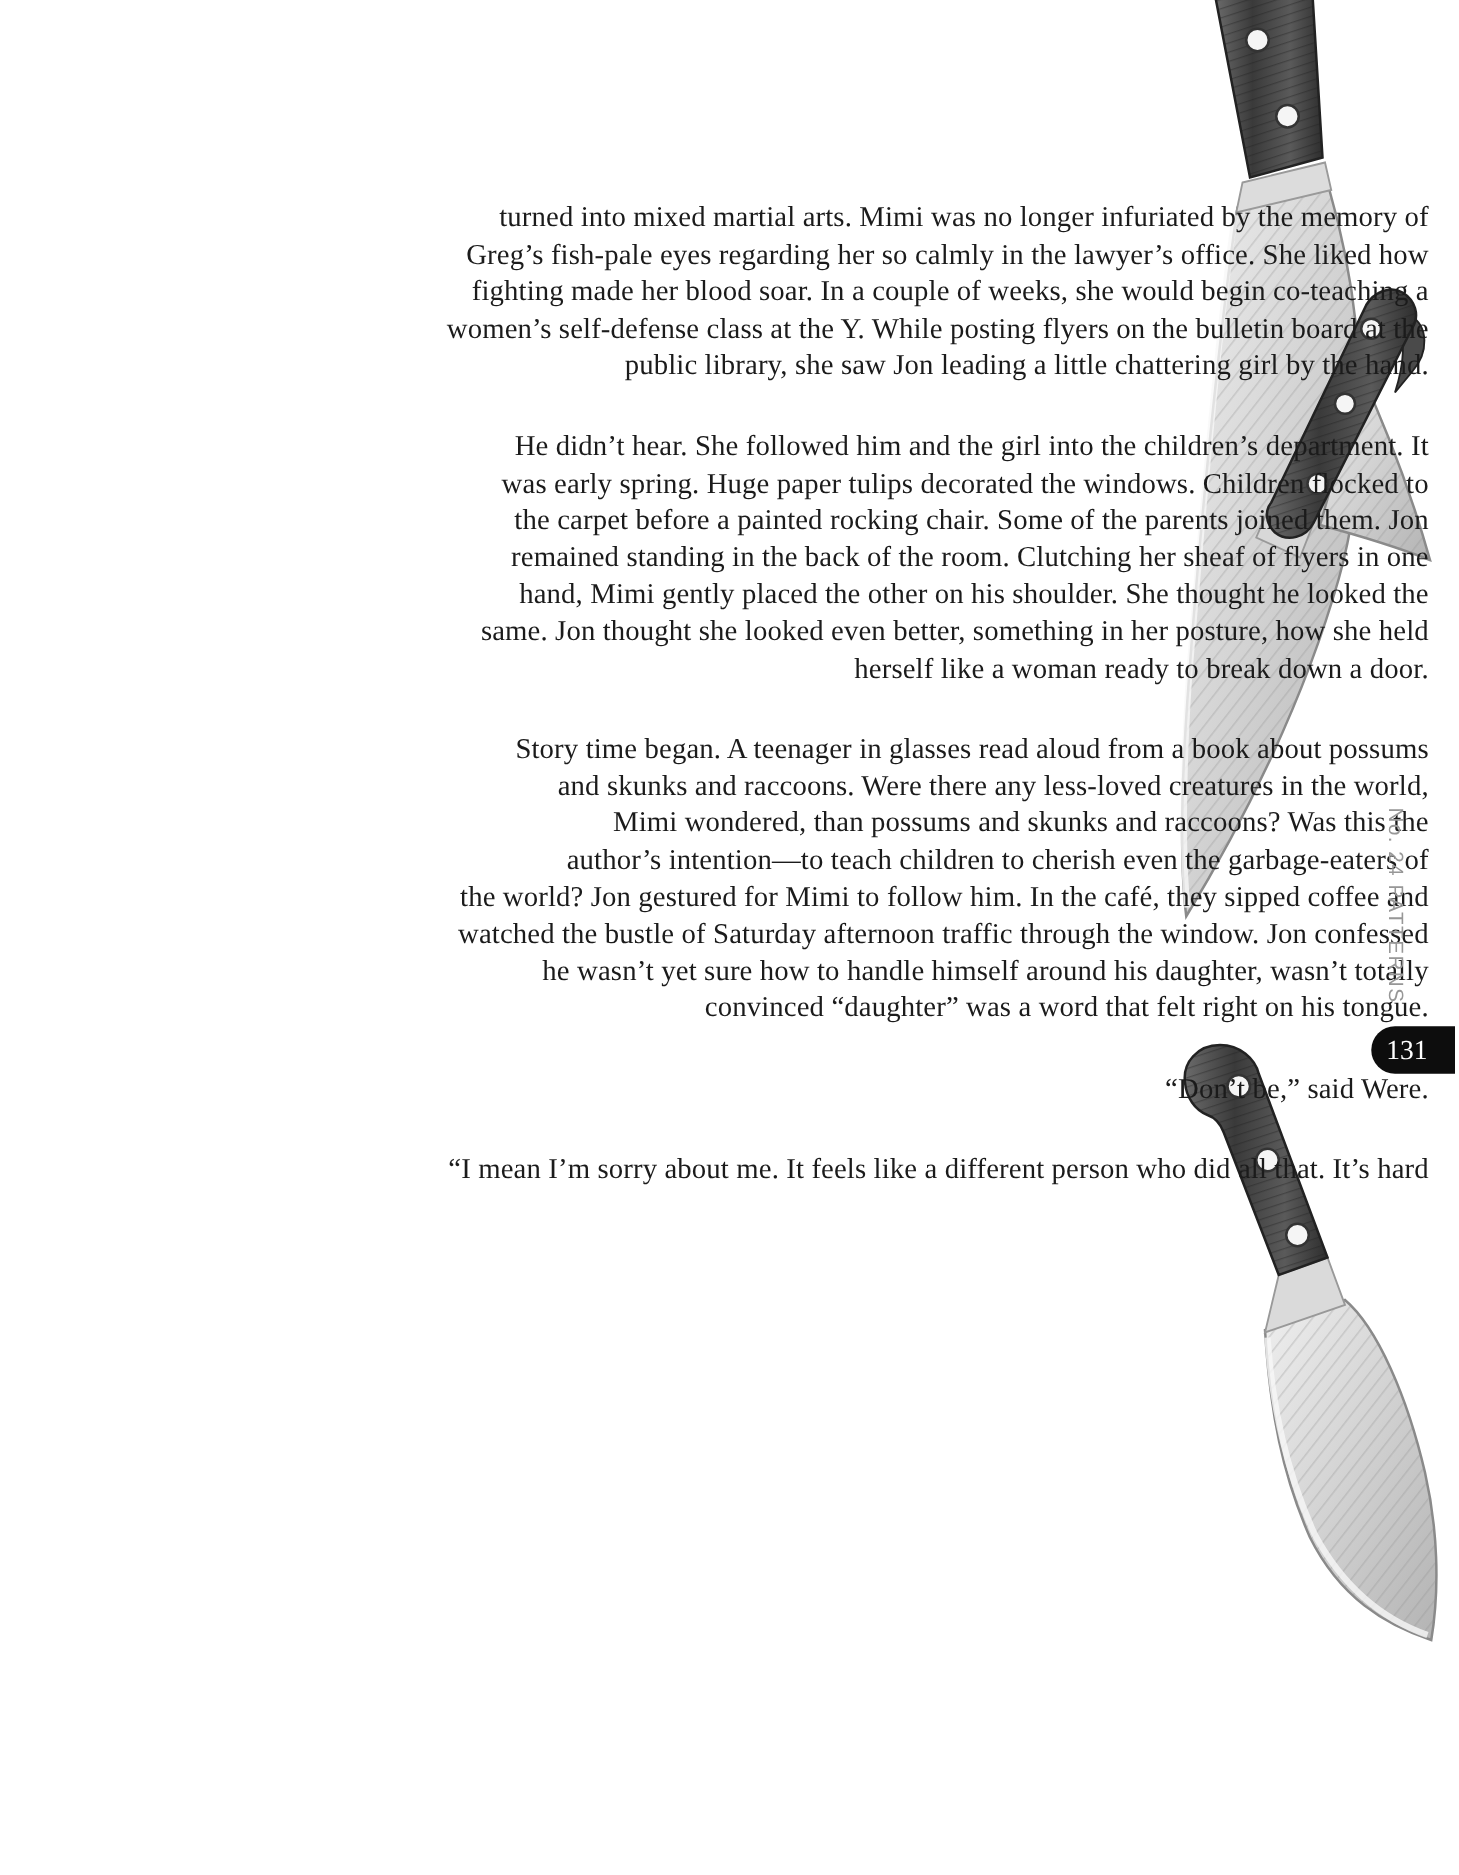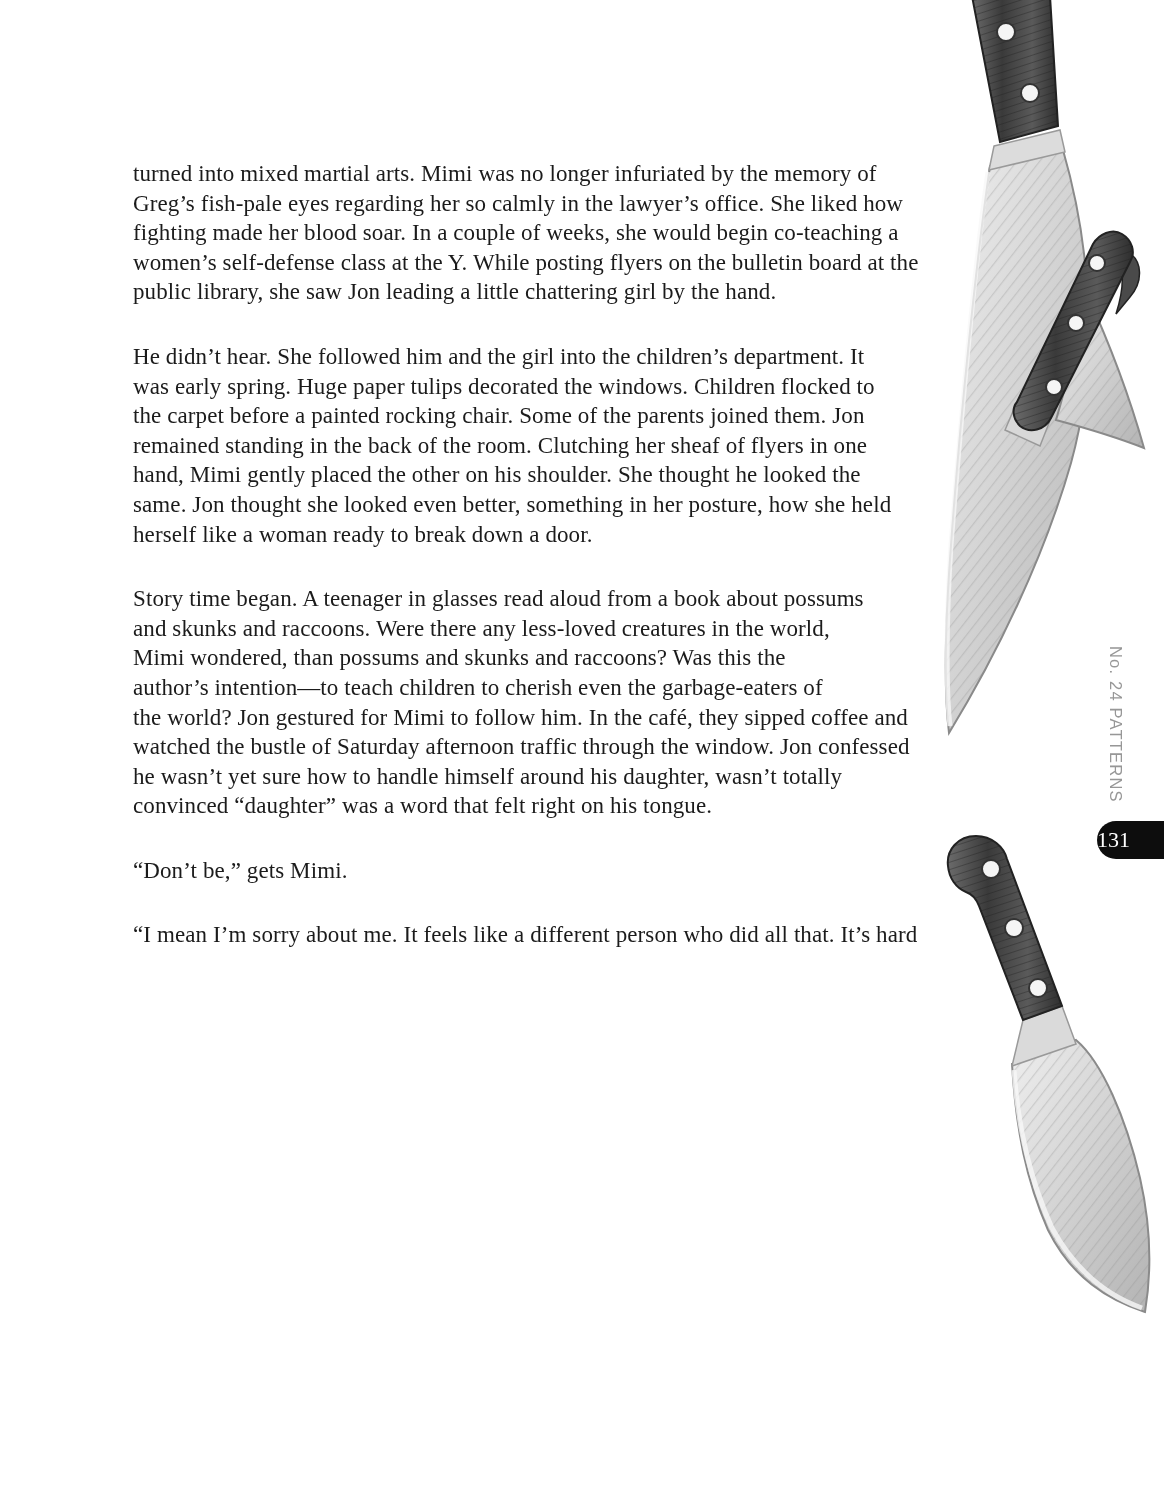--- a/index.html
+++ b/index.html
@@ -24,20 +24,21 @@
     top: 159px;
     width: 1010px;
   }
   .text-block p {
     margin: 0 0 35px 0;
     font-size: 23px;
     line-height: 29.6px;
     color: #1b1b1b;
     white-space: pre-line;
     letter-spacing: 0.1px;
+    text-align: right;
   }
   .side-label {
     position: absolute;
     left: 1106px;
     top: 646px;
     height: 180px;
     writing-mode: vertical-rl;
     text-orientation: mixed;
     font-family: "Liberation Sans", sans-serif;
     font-size: 16.5px;
@@ -52,21 +53,21 @@
     width: 67px;
     height: 38px;
     background: #0d0d0d;
     border-radius: 19px 0 0 19px;
     display: flex;
     align-items: center;
   }
   .page-number-badge span {
     color: #ffffff;
     font-size: 22px;
-    padding-left: 0;
+    padding-left: 12px;
     font-family: "Liberation Serif", serif;
   }
 </style>
 </head>
 <body>
 
 <div class="page">
 
   <svg class="knives" viewBox="900 0 267 1340" width="267" height="1340" xmlns="http://www.w3.org/2000/svg">
     <defs>
@@ -139,21 +140,21 @@
 same. Jon thought she looked even better, something in her posture, how she held
 herself like a woman ready to break down a door.</p>
     <p>Story time began. A teenager in glasses read aloud from a book about possums
 and skunks and raccoons. Were there any less-loved creatures in the world,
 Mimi wondered, than possums and skunks and raccoons? Was this the
 author’s intention—to teach children to cherish even the garbage-eaters of
 the world? Jon gestured for Mimi to follow him. In the café, they sipped coffee and
 watched the bustle of Saturday afternoon traffic through the window. Jon confessed
 he wasn’t yet sure how to handle himself around his daughter, wasn’t totally
 convinced “daughter” was a word that felt right on his tongue.</p>
-    <p>“Don’t be,” gets Mimi.</p>
+    <p>“Don’t be,” said Were.</p>
     <p>“I mean I’m sorry about me. It feels like a different person who did all that. It’s hard</p>
   </main>
 
   <div class="side-label">No. 24 PATTERNS</div>
 
   <div class="page-number-badge">
     <span>131</span>
   </div>
 
 </div>

